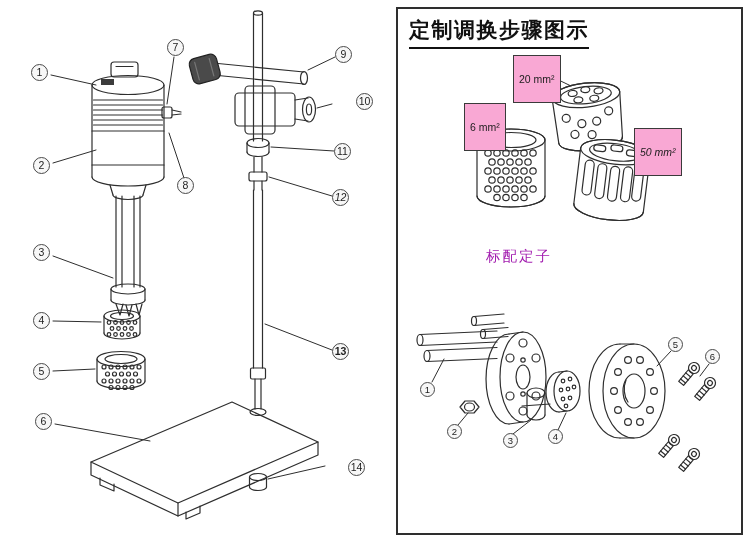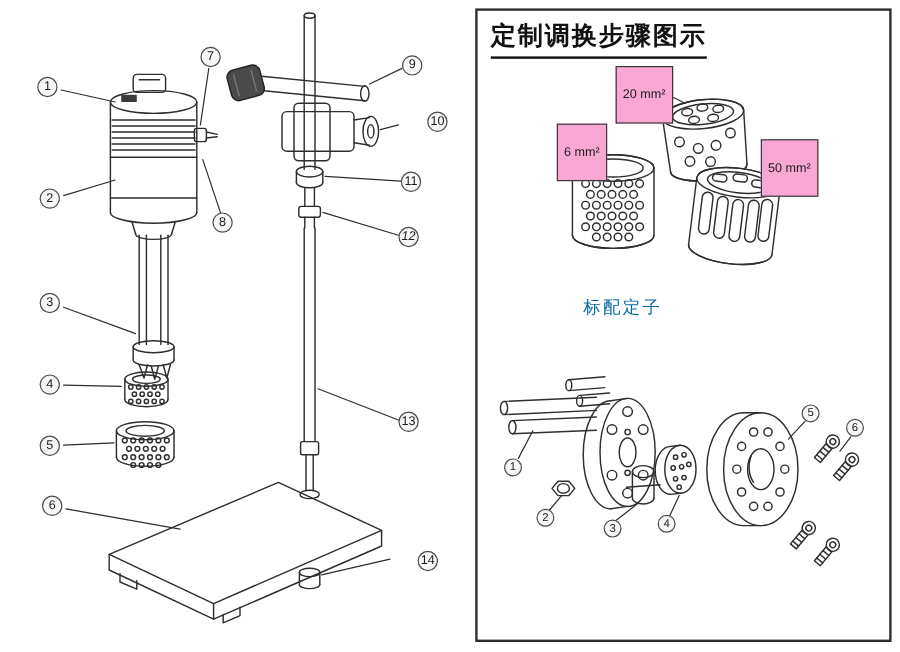--- a/index.html
+++ b/index.html
@@ -18,21 +18,21 @@
   }
   .panel-title {
     position:absolute; font-size:21px; font-weight:bold; color:#111;
     border-bottom:2.5px solid #111; padding-bottom:3px; letter-spacing:1.5px; white-space:nowrap;
   }
   .spec-label {
     position:absolute; border:1.2px solid #3a3a3a; background:#f9a8d4; font-size:10.5px;
     padding:17px 5px; color:#1c1c1c; white-space:nowrap;
   }
   .caption {
-    position:absolute; font-size:14.5px; color:#0369a1; letter-spacing:2px; font-weight:500; white-space:nowrap;
+    position:absolute; font-size:14.5px; color:#a21caf; letter-spacing:2px; font-weight:500; white-space:nowrap;
   }
 </style>
 </head>
 <body>
 
 <div class="canvas">
 
   <svg class="artwork" width="750" height="543" viewBox="0 0 750 543">
     <g stroke="#2e2e2e" stroke-width="1.2" fill="none" stroke-linecap="round" stroke-linejoin="round">
 
@@ -400,36 +400,36 @@
         <line x1="656" y1="131" x2="640" y2="149"></line>
       </g>
     </g>
   </svg>
 
   <div class="panel"></div>
 
   <div class="panel-title" style="left:409px; top:16px;">定制调换步骤图示</div>
   <div class="spec-label" style="left:513px; top:55px;">20 mm²</div>
   <div class="spec-label" style="left:464px; top:103px;">6 mm²</div>
-  <div class="spec-label" style="left:634px; top:116px;">50 mm²</div>
+  <div class="spec-label" style="left:634px; top:128px;font-style:italic;">50 mm²</div>
   <div class="caption" style="left:486px; top:247px;">标配定子</div>
 
   <div class="callout" style="left:31px; top:64px;">1</div>
   <div class="callout" style="left:33px; top:157px;">2</div>
   <div class="callout" style="left:33px; top:244px;">3</div>
   <div class="callout" style="left:33px; top:312px;">4</div>
   <div class="callout" style="left:33px; top:363px;">5</div>
   <div class="callout" style="left:35px; top:413px;">6</div>
   <div class="callout" style="left:167px; top:39px;">7</div>
   <div class="callout" style="left:177px; top:177px;">8</div>
   <div class="callout" style="left:335px; top:46px;">9</div>
   <div class="callout" style="left:332px; top:93px;margin-left:24px;">10</div>
   <div class="callout" style="left:334px; top:143px;">11</div>
   <div class="callout" style="left:332px; top:189px;font-style:italic;">12</div>
-  <div class="callout" style="left:332px; top:343px;">13</div>
+  <div class="callout" style="left:332px; top:343px;font-weight:bold;">13</div>
   <div class="callout" style="left:325px; top:459px;margin-left:23px;">14</div>
 
   <div class="callout small" style="left:420px; top:382px;">1</div>
   <div class="callout small" style="left:447px; top:424px;">2</div>
   <div class="callout small" style="left:503px; top:433px;">3</div>
   <div class="callout small" style="left:548px; top:429px;">4</div>
   <div class="callout small" style="left:668px; top:337px;">5</div>
   <div class="callout small" style="left:705px; top:349px;">6</div>
 
 </div>

